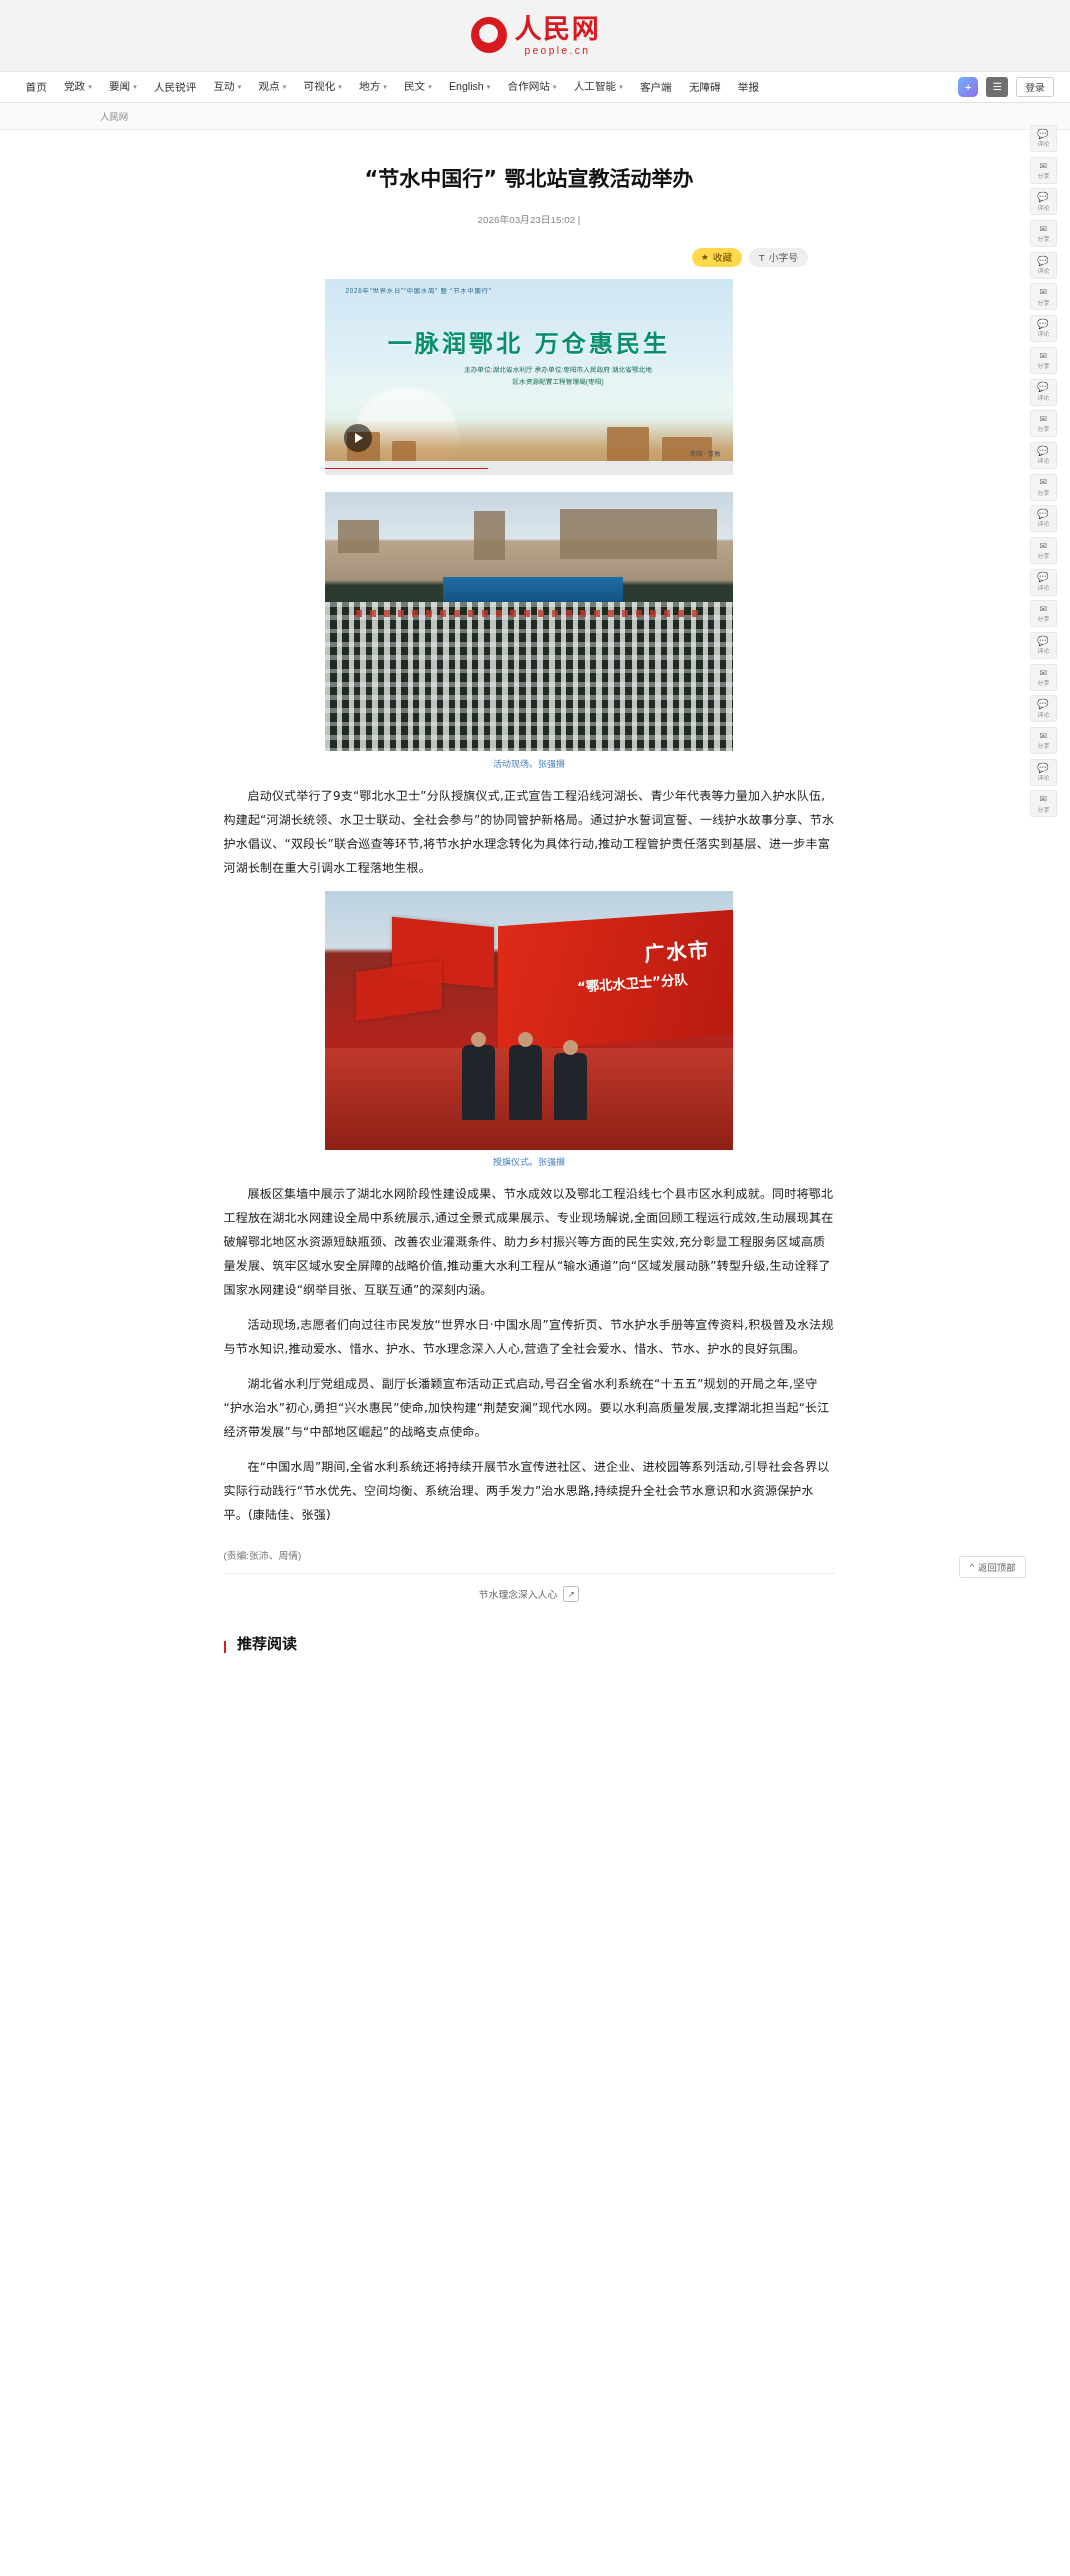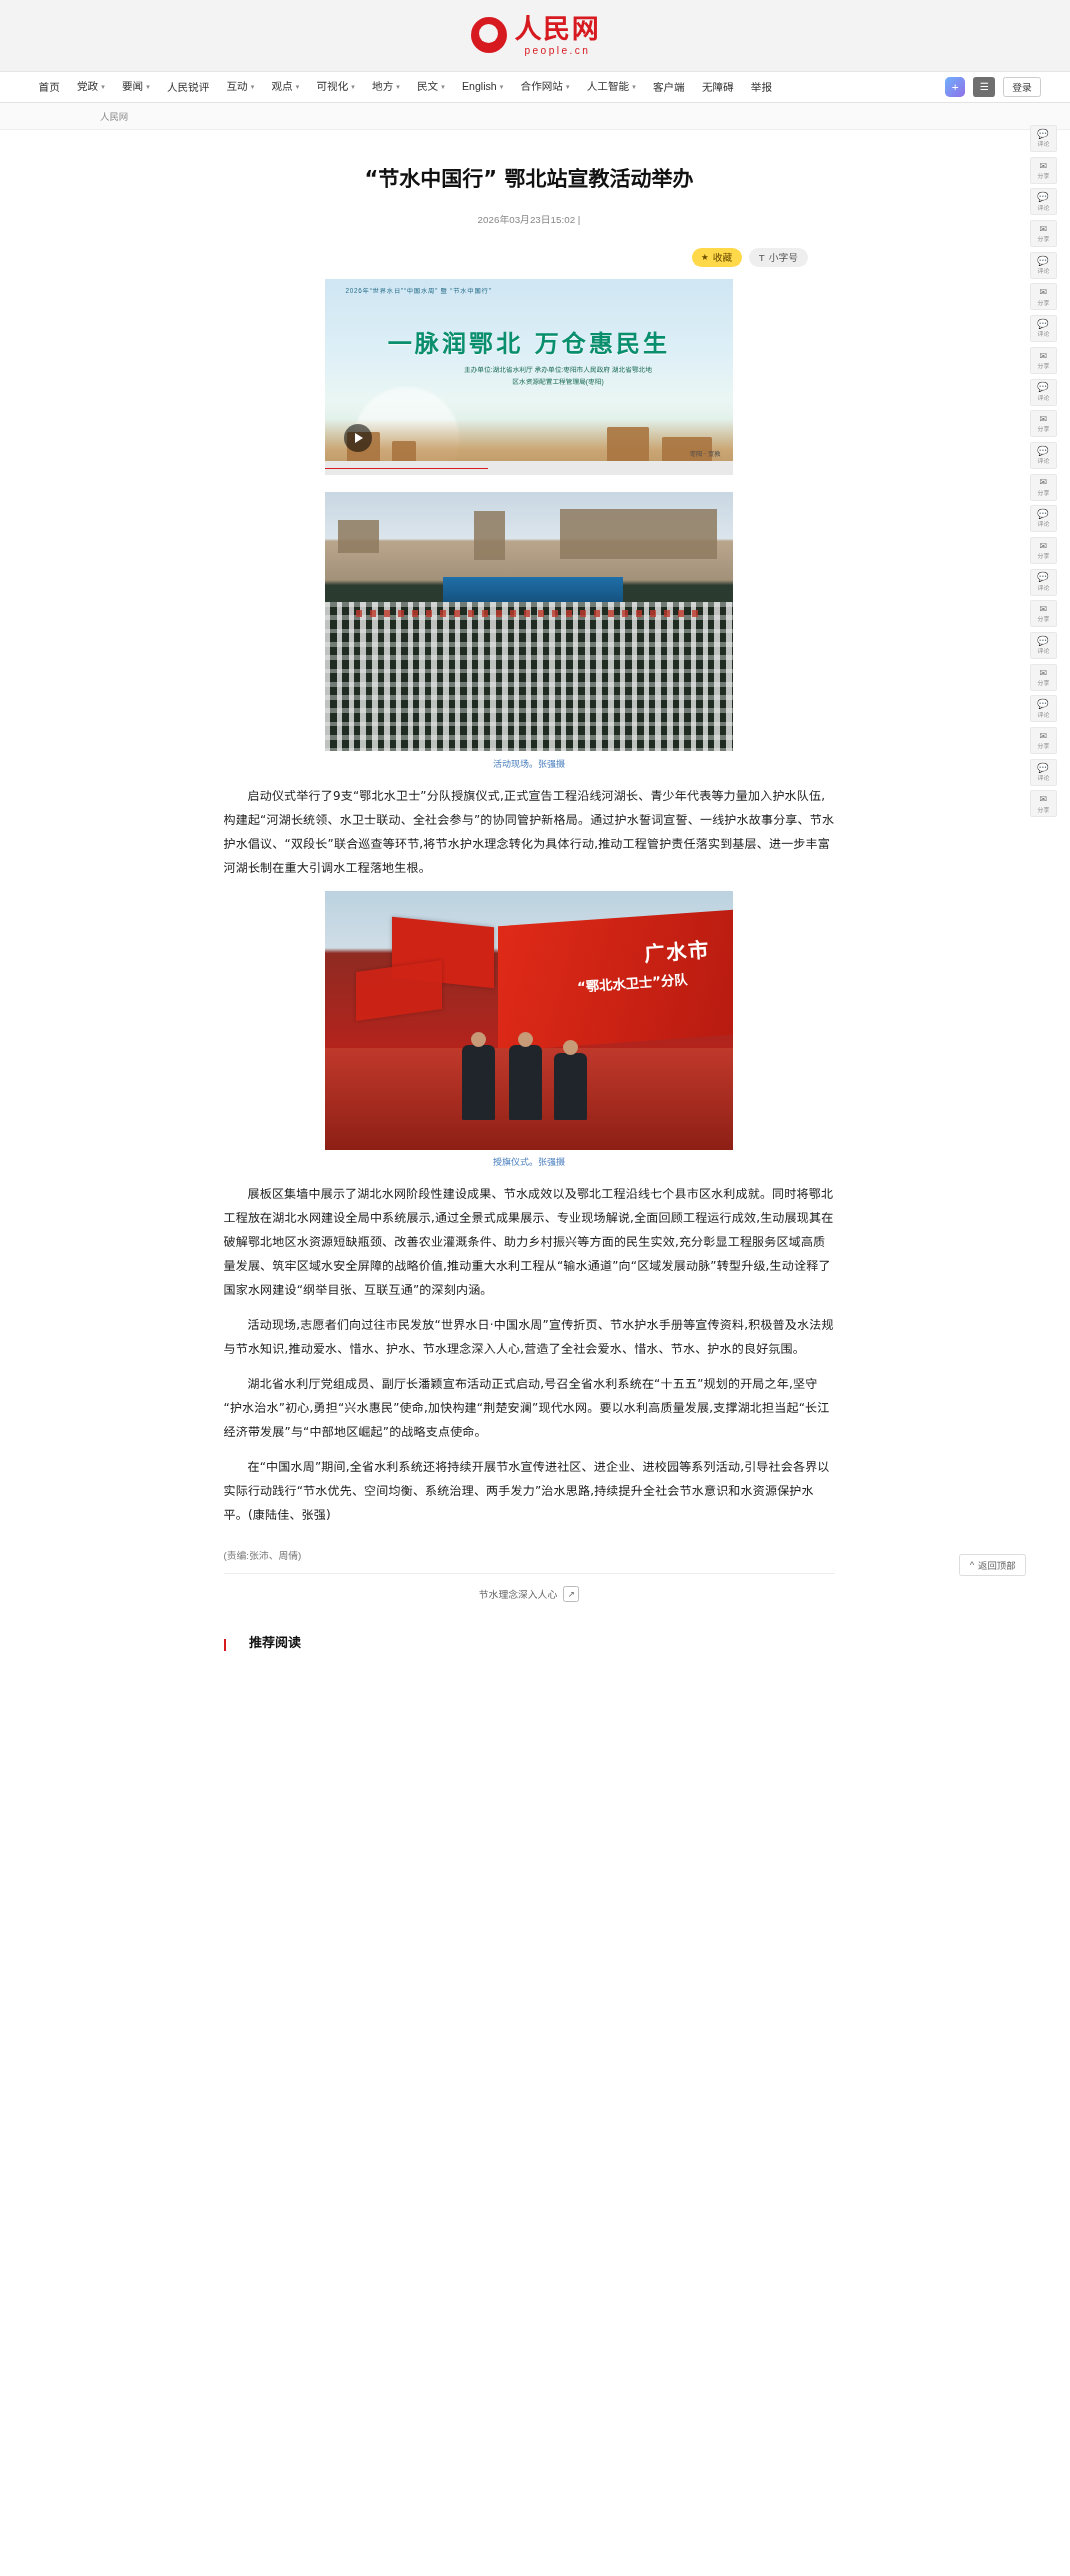--- a/index.html
+++ b/index.html
@@ -38,21 +38,21 @@
     font-size: 27px; font-weight: bold; color:#d71a20; letter-spacing:1.6px;
     font-family:"DejaVu Sans","Liberation Sans",sans-serif;
   }
   .logo-en {
     font-size: 10.2px; color:#d71a20; letter-spacing: 2.4px; margin-top:4.7px; text-align:center;
   }
 
   
   .navbar {
     height: 31px; background:#fff; border-bottom:0.8px solid #e2e2e2;
-    display:flex; align-items:center; padding: 0 30px;
+    display:flex; align-items:center; padding: 0 17px;
     font-size: 10.6px;
   }
   .nav-items { display:flex; align-items:center; gap:0; flex:1; }
   .nav-item {
     padding: 0 8.6px; color:#333; white-space:nowrap; cursor:pointer; line-height:31px;
   }
   .nav-item .caret {
     display:inline-block; margin-left:3.1px; font-size:7px; color:#888; transform: translateY(-0.8px);
   }
   .nav-right { display:flex; align-items:center; gap:7.8px; }
@@ -225,21 +225,21 @@
   .share-row {
     display:flex; justify-content:center; align-items:center; gap:6.3px;
     border-top:0.8px solid #ededed; padding-top:12.5px; margin-top: 7.8px;
     font-size:9.8px; color:#666;
   }
   .share-box {
     width:15.7px;height:15.7px;border:0.8px solid #bbb;border-radius:2.4px;display:flex;align-items:center;justify-content:center;
     font-size:8.6px;color:#666;
   }
   .recommend {
-    display:flex; align-items:flex-end; gap:23px; font-size:13px; font-weight:bold;
+    display:flex; align-items:flex-end; gap:11px; font-size:15px; font-weight:bold;
     margin: 30px 0 0 0; color:#111;
   }
   .recommend .bar { width:2.4px; height:11.8px; background:#d71a20; display:inline-block; }
 
   
   .rail {
     position:absolute; top: 125px; right: 14px; width: 27px;
     display:flex; flex-direction:column; gap:4.7px;
   }
   .rail-item {

